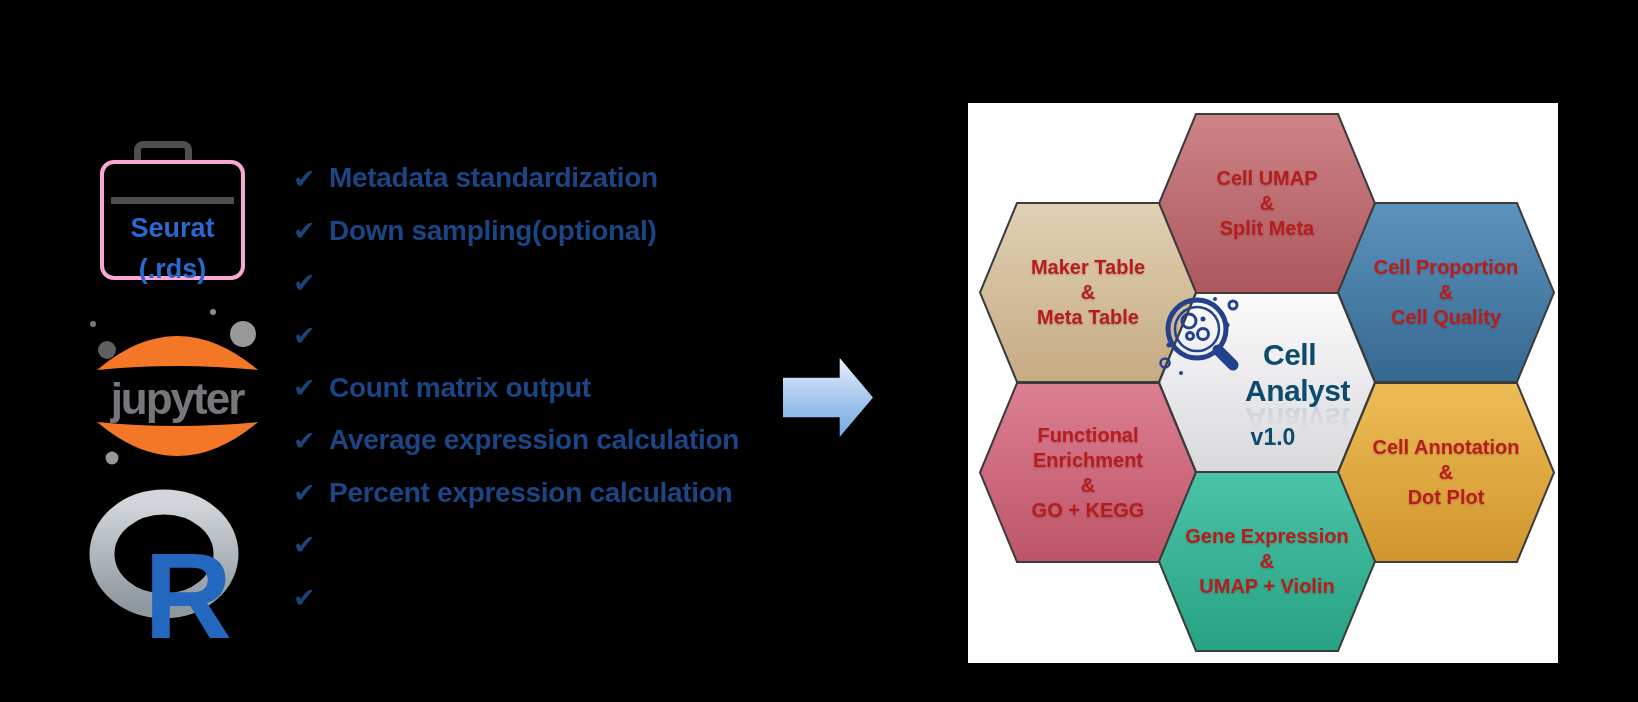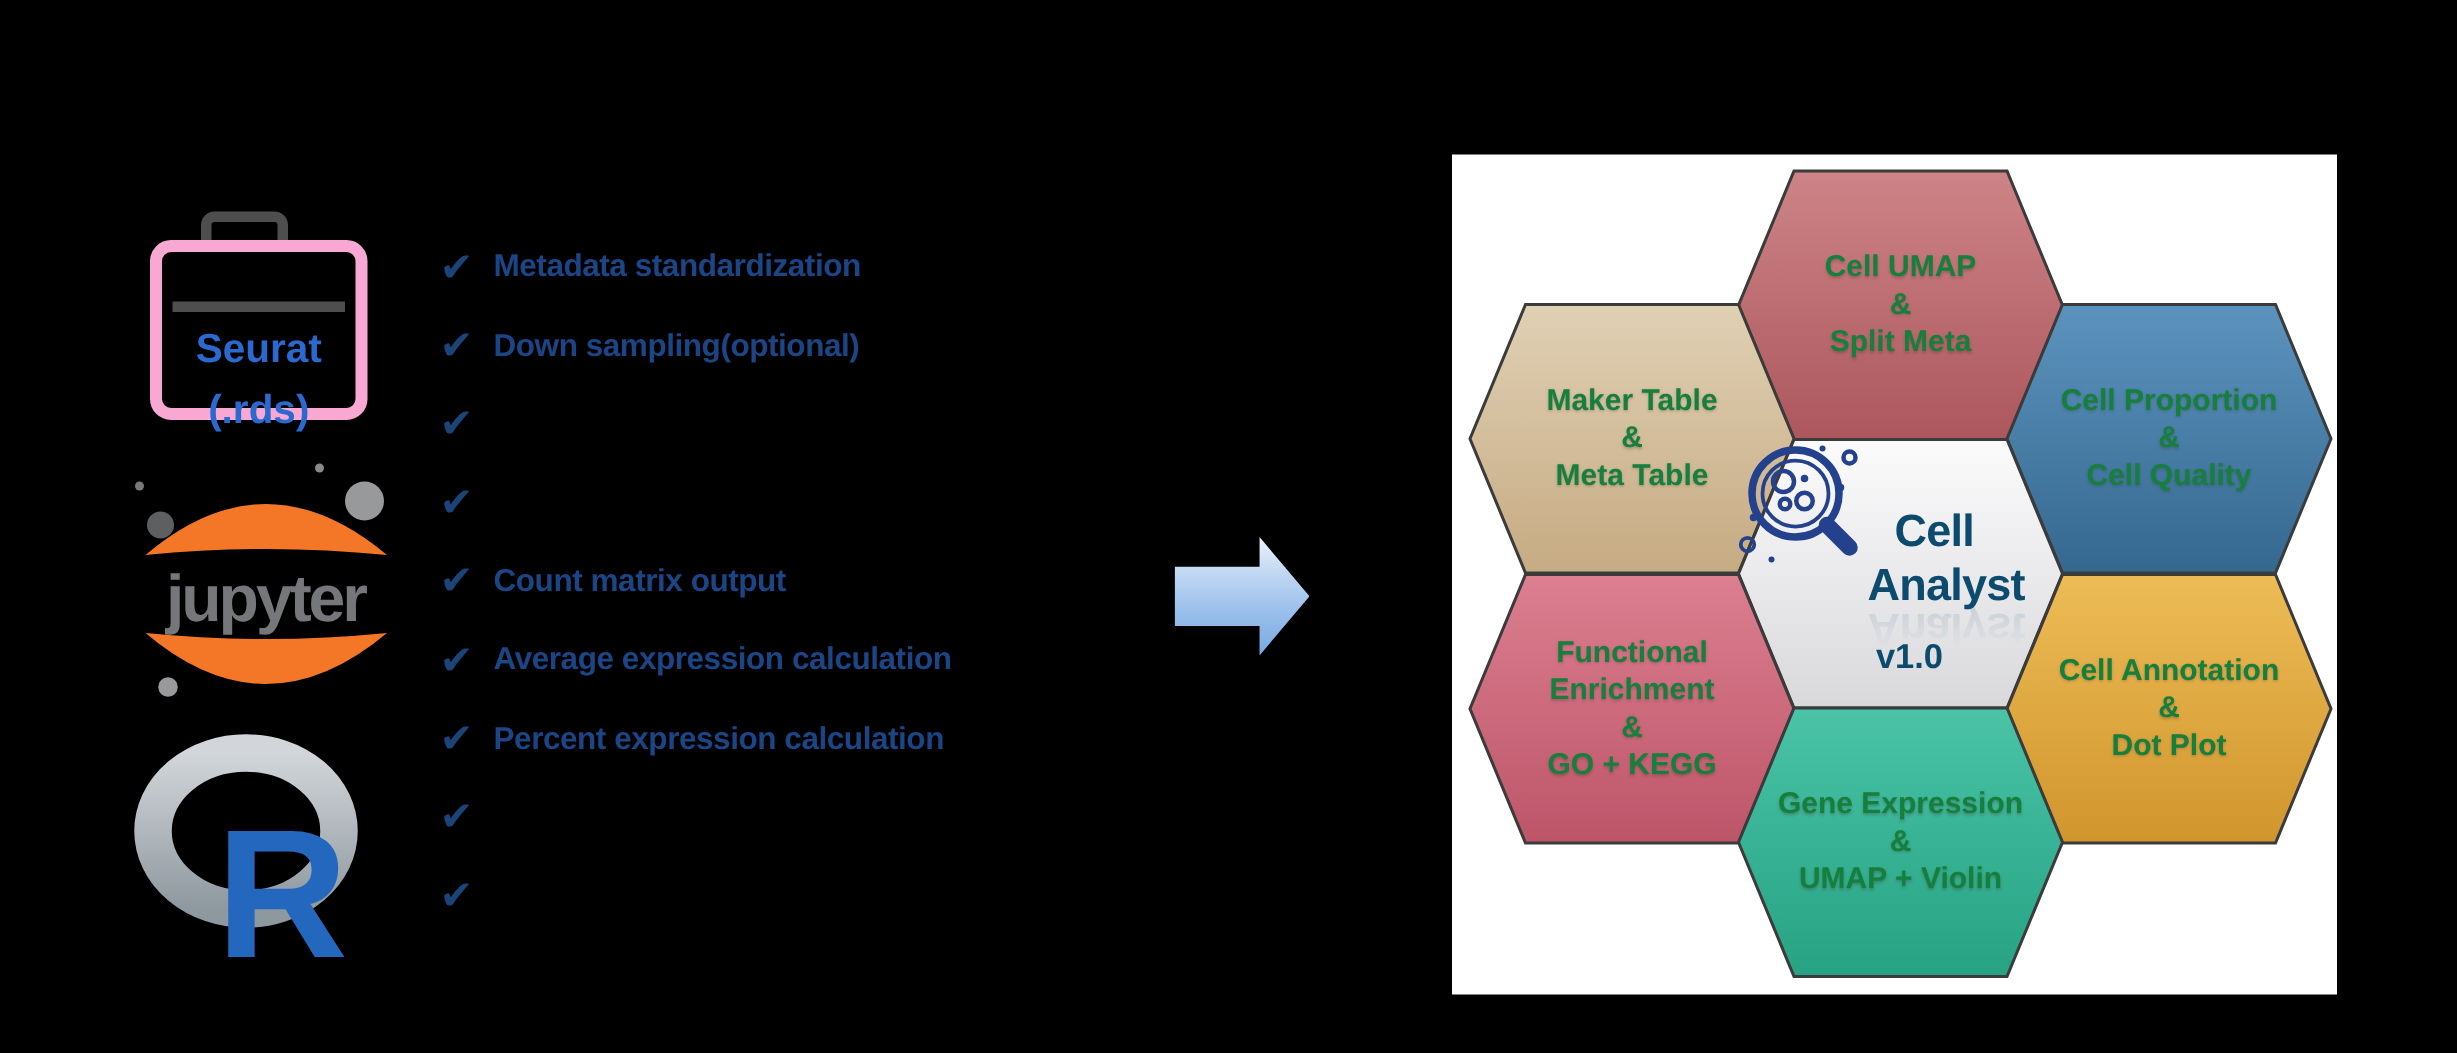--- a/index.html
+++ b/index.html
@@ -6,44 +6,44 @@
   body{
     width:1638px;height:702px;position:relative;overflow:hidden;
     background:#000;
     font-family:"Liberation Sans","DejaVu Sans",sans-serif;
   }
   
   .briefcase{position:absolute;left:100px;top:141px;width:145px;height:139px;}
   .bc-handle{position:absolute;left:34px;top:0;width:58px;height:34px;
     border:7px solid #4E4E4E;border-radius:9px;box-sizing:border-box;}
   .bc-body{position:absolute;left:0;top:19px;width:145px;height:120px;
-    border:8px solid #f9a8d4;border-radius:14px;box-sizing:border-box;background:#000;}
+    border:4px solid #f9a8d4;border-radius:14px;box-sizing:border-box;background:#000;}
   .bc-line{position:absolute;left:7px;right:7px;top:33px;height:7px;background:#4E4E4E;}
   .bc-text{position:absolute;left:0;right:0;text-align:center;
     color:#2A6AD0;font-weight:bold;font-size:27px;letter-spacing:0;}
   .bc-title{top:49px;}
   .bc-sub{top:90px;}
   .logo-svg{position:absolute;}
   
   .checklist{position:absolute;left:293px;top:152px;}
   .check-row{height:52.4px;display:flex;align-items:center;}
   .check{width:36px;font-family:"DejaVu Sans",sans-serif;color:#1B4479;
     font-size:27px;font-weight:bold;flex:0 0 36px;}
-  .check-text{color:#1C4586;font-size:21px;font-weight:bold;letter-spacing:-0.3px;white-space:nowrap;}
+  .check-text{color:#1C4586;font-size:28px;font-weight:bold;letter-spacing:-0.3px;white-space:nowrap;}
   
   .flow-arrow{position:absolute;left:783px;top:358px;width:90px;height:79px;
     background:linear-gradient(180deg,#EDF3FB 0%,#C4D9F3 28%,#9BC0EC 62%,#78A9E2 100%);
     clip-path:polygon(0 25%,63% 25%,63% 0,100% 50%,63% 100%,63% 75%,0 75%);}
   
   .panel{position:absolute;left:968px;top:103px;width:590px;height:560px;background:#FFFFFF;}
   .hex{position:absolute;width:216px;height:179px;}
   .hex svg{position:absolute;left:0;top:0;overflow:visible;}
   .hex-label{position:absolute;inset:0;display:flex;flex-direction:column;
     align-items:center;justify-content:center;box-sizing:border-box;
-    color:#15803d;font-weight:bold;font-size:20px;line-height:1.25;text-align:center;
+    color:#b91c1c;font-weight:bold;font-size:20px;line-height:1.25;text-align:center;
     text-shadow:0 1px 2px rgba(70,40,40,.30);}
   .hex-top{left:191px;top:11px;}
   .hex-nw{left:12px;top:100px;}
   .hex-ne{left:370px;top:100px;}
   .hex-center{left:191px;top:190px;}
   .hex-sw{left:12px;top:280px;}
   .hex-se{left:370px;top:280px;}
   .hex-bottom{left:191px;top:369px;}
   
   .center-content{position:absolute;inset:0;color:#0c4a6e;}

